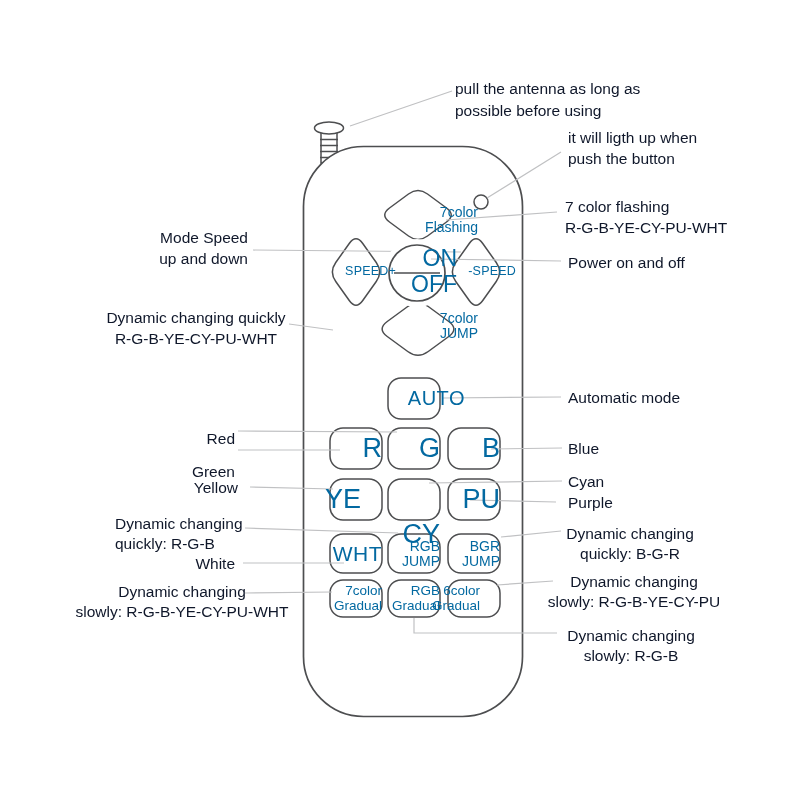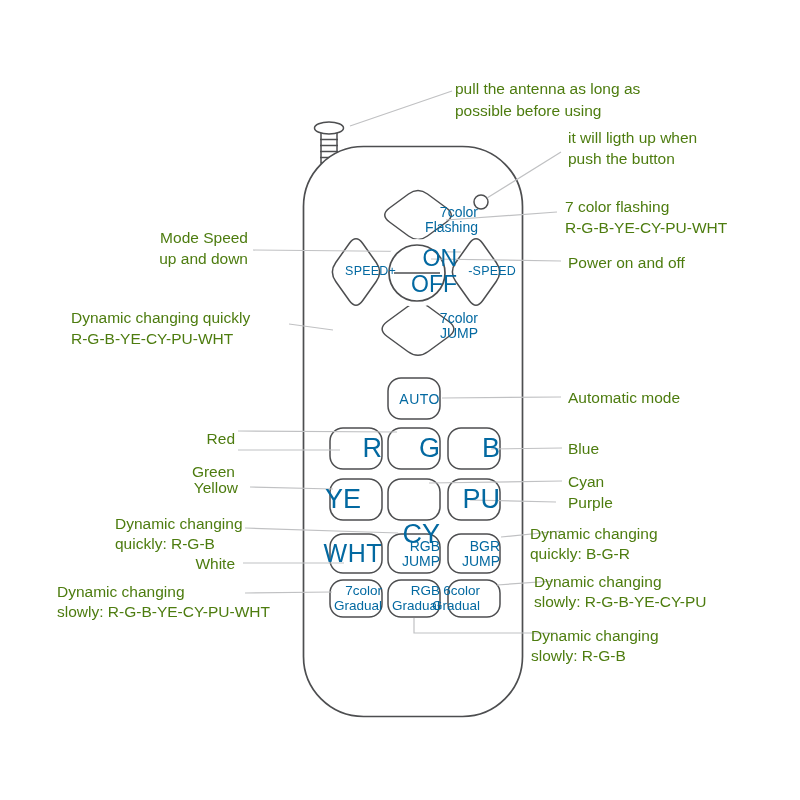--- a/index.html
+++ b/index.html
@@ -3,35 +3,35 @@
 <meta charset="utf-8">
 <style>
   html,body{margin:0;padding:0;background:#ffffff;}
   .canvas{
     position:relative;width:800px;height:800px;background:#ffffff;overflow:hidden;
     font-family:"Liberation Sans","DejaVu Sans",sans-serif;
   }
   .canvas svg{position:absolute;left:0;top:0;}
   
   .ann{
-    position:absolute;color:#4d7c0f;font-size:15.5px;line-height:21px;
+    position:absolute;color:#0f172a;font-size:15.5px;line-height:21px;
     white-space:nowrap;
   }
   .ann .ln{display:block;}
   .ta-r{text-align:right;}
-  .ta-c{}
+  .ta-c{text-align:center;}
   
   .keycap{
     position:absolute;display:flex;flex-direction:column;align-items:flex-end;
     justify-content:center;color:#0369a1;text-align:center;
   }
   .keycap span{display:block;}
   .f27{font-size:27px;}
-  .f21{font-size:25px;letter-spacing:0.5px;}
-  .f16{font-size:14px;letter-spacing:0.5px;}
+  .f21{font-size:21px;letter-spacing:0.5px;}
+  .f16{font-size:20px;letter-spacing:0.5px;margin-left:25px;}
   .f14{font-size:14px;line-height:15px;}
   .f135{font-size:13.5px;line-height:14.5px;}
   .f125{font-size:12.5px;letter-spacing:0.2px;}
   .f19{font-size:23px;line-height:19px;}
 </style>
 </head>
 <body>
 
 <div class="canvas">
 

